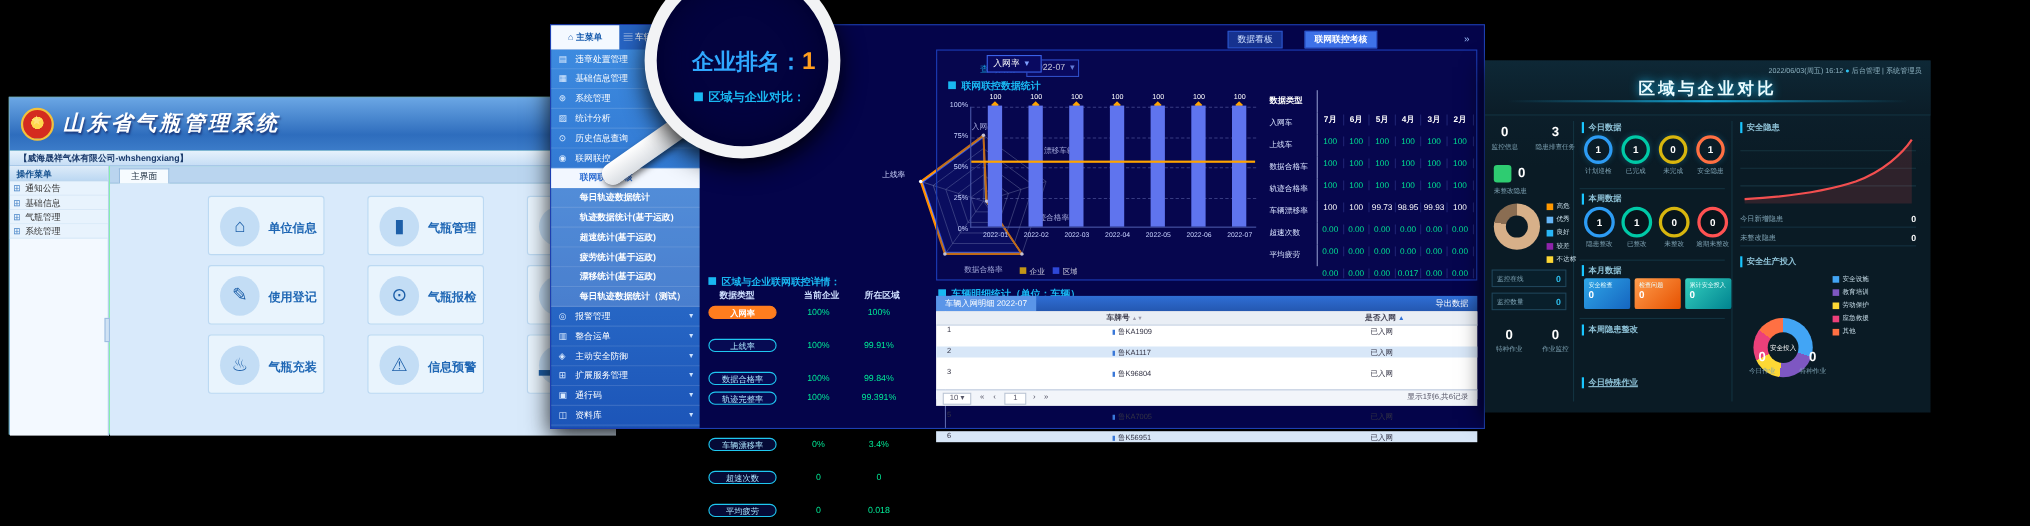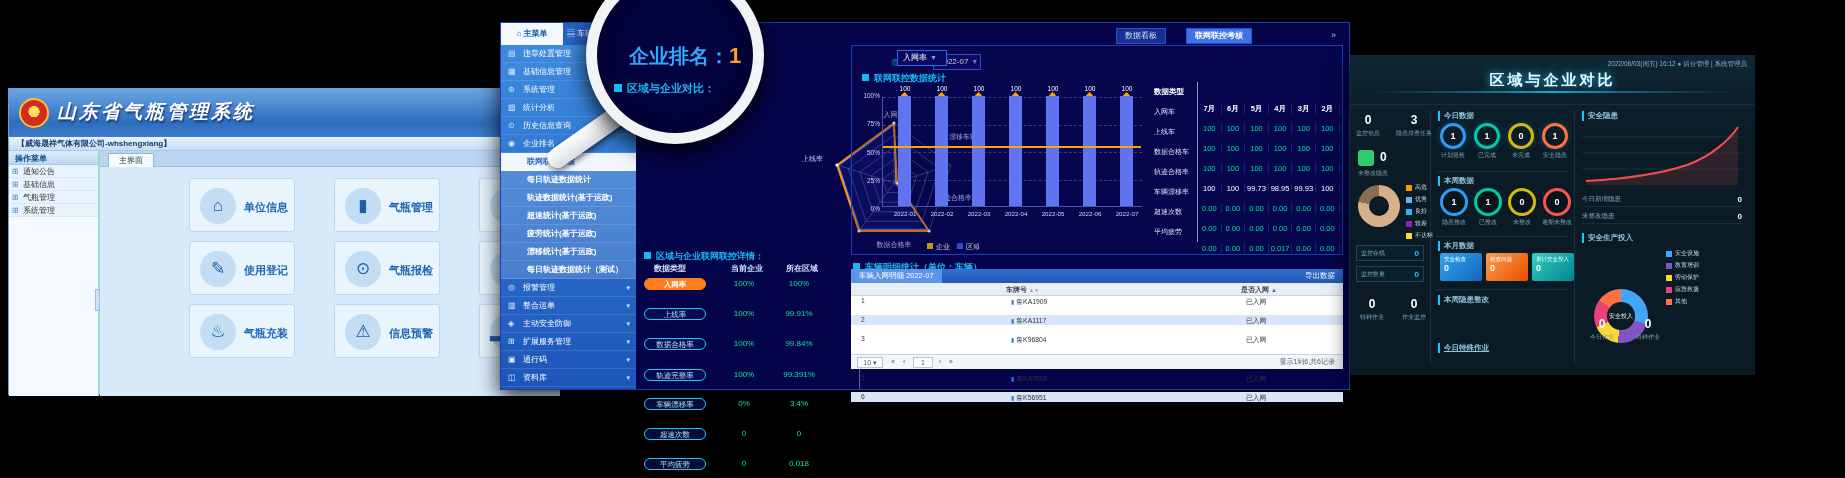--- a/index.html
+++ b/index.html
@@ -100,21 +100,21 @@
   #veh-pager { left:215px; top:331px; width:492px; height:15px; background:#f2f5fa; border-top:1px solid #c8d4e4; }
   .pg-item { position:absolute; top:2px; height:11px; font-size:7px; color:#556; line-height:10px; }
   .pg-box { border:1px solid #b9c4d4; background:#fff; text-align:center; cursor:pointer; }
   #pg-summary { right:8px; color:#556; }
 
   
   #mag-handle { left:540px; top:125px; width:100px; height:20px; background:linear-gradient(180deg,#ffffff,#d9dde2); border-radius:10px; transform:rotate(-35deg); box-shadow:0 3px 6px rgba(0,0,0,.6); z-index:48; }
   #mag-circle { left:586px; top:-34px; width:178px; height:178px; border:11px solid #f2f3f5; border-radius:50%; background:#03033f; overflow:hidden; box-shadow:0 8px 22px rgba(0,0,0,.85), inset 0 0 30px rgba(0,0,40,.9); z-index:50; }
   #mag-rank { position:absolute; left:32px; top:66px; font-size:20px; font-weight:bold; color:#2fa8ff; white-space:nowrap; }
   #mag-rank .rank-num { color:#ff9e1f; font-size:22px; }
-  #mag-compare { position:absolute; left:17px; top:104px; font-size:11px; font-weight:bold; color:#19b8f2; white-space:nowrap; }
+  #mag-compare { position:absolute; left:34px; top:104px; font-size:11px; font-weight:bold; color:#19b8f2; white-space:nowrap; }
   #mag-compare .bullet { display:inline-block; width:8px; height:8px; background:#19b8f2; margin-right:5px; }
 
   
   #rd { left:1350px; top:55px; width:405px; height:320px; background:linear-gradient(180deg,#0d2230,#0a1b25 30%); box-shadow:0 6px 20px rgba(0,0,0,.85); }
   #rd-header { left:0; top:0; width:100%; height:50px; background:linear-gradient(180deg,#0e2836,#0b1d28); border-bottom:1px solid #123240; }
   #rd-header:before { content:""; position:absolute; left:20px; right:20px; top:36px; height:2px; background:linear-gradient(90deg,transparent,#19c6ff55,#19c6ffcc,#19c6ff55,transparent); }
   #rd-title { left:0; right:0; top:16px; text-align:center; color:#eafcff; font-size:15px; font-weight:bold; letter-spacing:3px; text-shadow:0 0 9px #19c6ff; }
   #rd-topright { right:8px; top:5px; font-size:6.5px; color:#8fb3c2; }
   #rd-topright .dot { color:#2fc1f0; }
   .rd-sec-title { position:absolute; font-size:7.5px; font-weight:bold; color:#8fc3d8; border-left:2px solid #19c6ff; padding-left:4px; white-space:nowrap; }
@@ -265,21 +265,21 @@
           </div>
 
           <div class="cd-sb-item">
             <span class="micon">⊙</span>
             <span>历史信息查询</span>
             <span class="chev">▾</span>
           </div>
 
           <div class="cd-sb-item">
             <span class="micon">◉</span>
-            <span>企业排名</span>
+            <span>联网联控</span>
             <span class="chev"></span>
           </div>
 
           <div class="cd-sb-item sub active">
             <span class="micon"></span>
             <span>联网联控考核</span>
             <span class="chev"></span>
           </div>
 
           <div class="cd-sb-item sub">
@@ -423,21 +423,21 @@
             <div class="d-val" style="left:83px;">100%</div>
             <div class="d-val" style="left:138px;">99.91%</div>
           </div>
 
           <div class="d-row" style="position: relative; top: 30px;">
             <div class="d-btn">数据合格率</div>
             <div class="d-val" style="left:83px;">100%</div>
             <div class="d-val" style="left:138px;">99.84%</div>
           </div>
 
-          <div class="d-row" style="position: relative; top: 46px; padding-left: 12px;">
+          <div class="d-row" style="position: relative; top: 33px; padding-left: 12px;">
             <div class="d-btn">轨迹完整率</div>
             <div class="d-val" style="left:83px;">100%</div>
             <div class="d-val" style="left:138px;">99.391%</div>
           </div>
 
           <div class="d-row" style="position: relative; top: 60px;">
             <div class="d-btn">车辆漂移率</div>
             <div class="d-val" style="left:83px;">0%</div>
             <div class="d-val" style="left:138px;">3.4%</div>
           </div>

